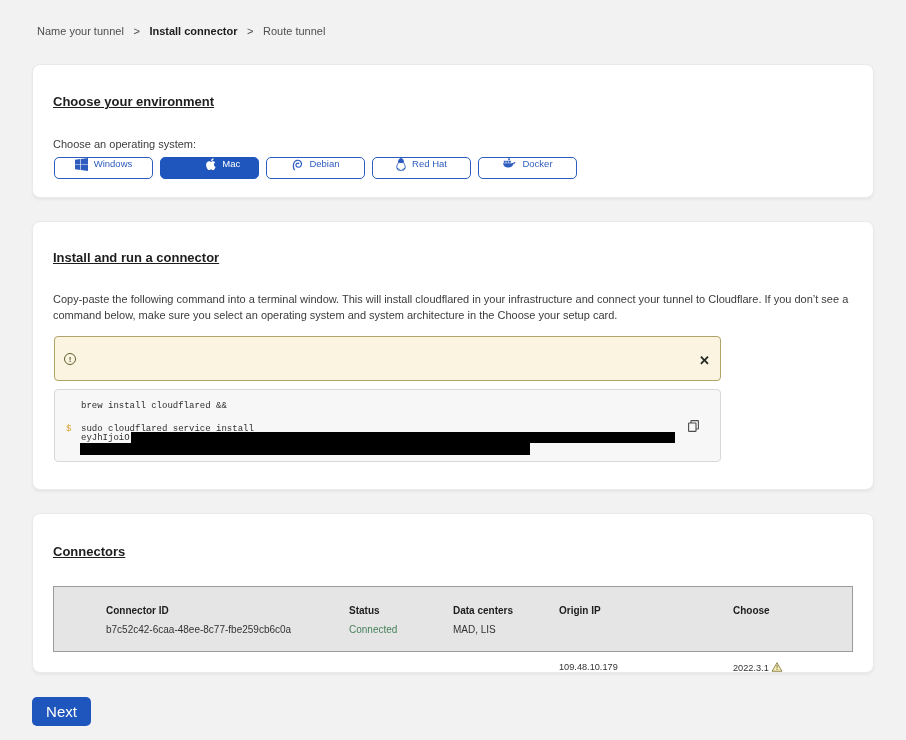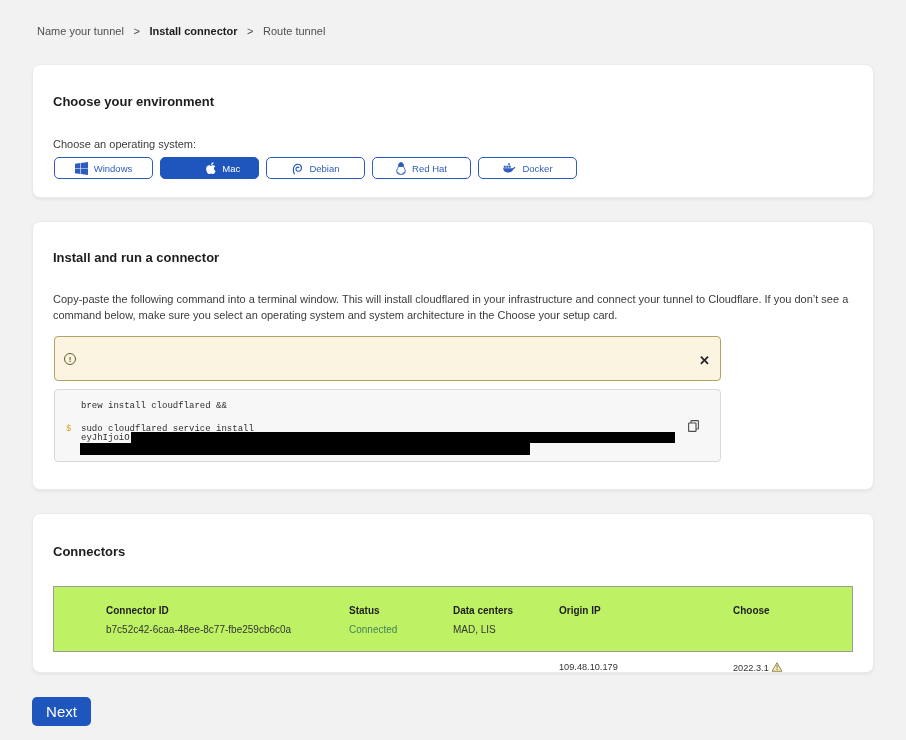--- a/index.html
+++ b/index.html
@@ -1,47 +1,47 @@
 <!DOCTYPE html>
 <html><head>
 <meta charset="utf-8">
 <style>
 * { margin:0; padding:0; box-sizing:border-box; }
 html,body { width:906px; height:740px; background:#f2f2f2; font-family:"Liberation Sans", sans-serif; color:#262626; overflow:hidden; position:relative; }
 .crumbs { position:absolute; left:37px; top:24.5px; font-size:11px; color:#4f4f4f; }
 .crumbs b { color:#1d1d1d; }
 .crumbs .sep { margin:0 6.5px; color:#4a4a4a; }
 .card { position:absolute; left:32px; width:842px; background:#fff; border:1px solid #eaeaea; border-radius:8px; box-shadow:0 2px 3px rgba(0,0,0,0.05); }
-.card h2 { font-size:13px; font-weight:bold; color:#1d1d1d; position:absolute; left:20px; }
+.card h2 { font-size:13px; font-weight:bold; color:#1d1d1d; position:absolute; left:20px;text-decoration:underline; }
 #card1 { top:64px; height:134px; }
 #card1 h2 { top:29px; }
 .oslabel { position:absolute; left:20px; top:73px; font-size:11px; color:#3b3b3b; }
 .osrow { position:absolute; left:21px; top:92px; display:flex; gap:7px; }
-.osbtn { width:99px; height:22px; display:flex; align-items:center; justify-content:center; gap:6px; border:1px solid #2d5cbe; border-radius:5px; background:#fff; color:#2d5cbe; font-size:9.5px; }
+.osbtn { width:99px; height:22px; display:flex; justify-content:center; gap:6px; border:1px solid #2d5cbe; border-radius:5px; background:#fff; color:#2d5cbe; font-size:9.5px; }
 .osbtn.sel { background:#1f56bd; color:#fff; border-color:#1f56bd;padding-left:27px; }
 .osbtn svg { display:block; }
 #card2 { top:221px; height:269px; }
 #card2 h2 { top:27.5px; }
 #card2 p { position:absolute; left:20px; top:68.5px; width:802px; font-size:11px; line-height:16px; color:#3b3b3b; }
 .warn { position:absolute; left:21px; top:114px; width:667px; height:45px; background:#fbf4e0; border:1px solid #b0a368; border-radius:4px; }
 .warn .wicon { position:absolute; left:9px; top:16px; width:12px; height:12px; border:1.2px solid #635b2e; border-radius:50%; color:#635b2e; font-size:8px; text-align:center; line-height:11px; font-weight:bold; }
 .warn .wtext { position:absolute; left:28px; top:10px; width:600px; font-size:9.8px; line-height:14px; color:#3c3a28; }
 .warn .wtext b { color:#32301e; }
 .warn .wclose { position:absolute; left:644px; top:16px; font-size:13px; color:#262626; font-weight:bold; }
 .codebox { position:absolute; left:21px; top:167px; width:667px; height:73px; background:#f7f7f7; border:1px solid #d8d8d8; border-radius:4px; font-family:"Liberation Mono", monospace; font-size:9px; color:#2e2e2e; }
 .codebox .l1 { position:absolute; left:26px; top:11px; }
 .codebox .dollar { position:absolute; left:11px; top:34px; color:#d99e2b; }
 .codebox .l2 { position:absolute; left:26px; top:34px; }
 .codebox .l3 { position:absolute; left:26px; top:43px; }
 .bar1 { position:absolute; left:98px; top:209.5px; width:544px; height:11.5px; background:#000; }
 .bar2 { position:absolute; left:47px; top:221px; width:450px; height:11.5px; background:#000; }
 .copyicon { position:absolute; left:633px; top:30px; }
 #card3 { top:513px; height:160px; }
 #card3 h2 { top:29.5px; }
-.tbl { position:absolute; left:20px; top:72px; width:800px; height:66px; background:#bef264; border:1px solid #9b9b9b; }
+.tbl { position:absolute; left:20px; top:72px; width:800px; height:66px; background:#e5e5e5; border:1px solid #9b9b9b; }
 .tbl .hdr { position:absolute; top:17.5px; font-size:10px; font-weight:bold; color:#1d1d1d; }
 .tbl .val { position:absolute; top:37px; font-size:10px; color:#333333; }
 .c1 { left:52px; } .c2 { left:295px; } .c3 { left:399px; } .c4 { left:505px; } .c5 { left:679px; }
 .tbl .green { color:#47805c; } .tbl .val.c4, .tbl .val.c5 { font-size:9.2px; top:38px;margin-top:37px; }
 .next { position:absolute; left:32px; top:697px; width:59px; height:29px; background:#1f56bd; border-radius:5px; color:#fff; font-size:15px; display:flex; align-items:center; justify-content:center; }
 </style>
 </head>
 <body>
 <div class="crumbs">Name your tunnel <span class="sep">&gt;</span> <b>Install connector</b> <span class="sep">&gt;</span> Route tunnel</div>
 

